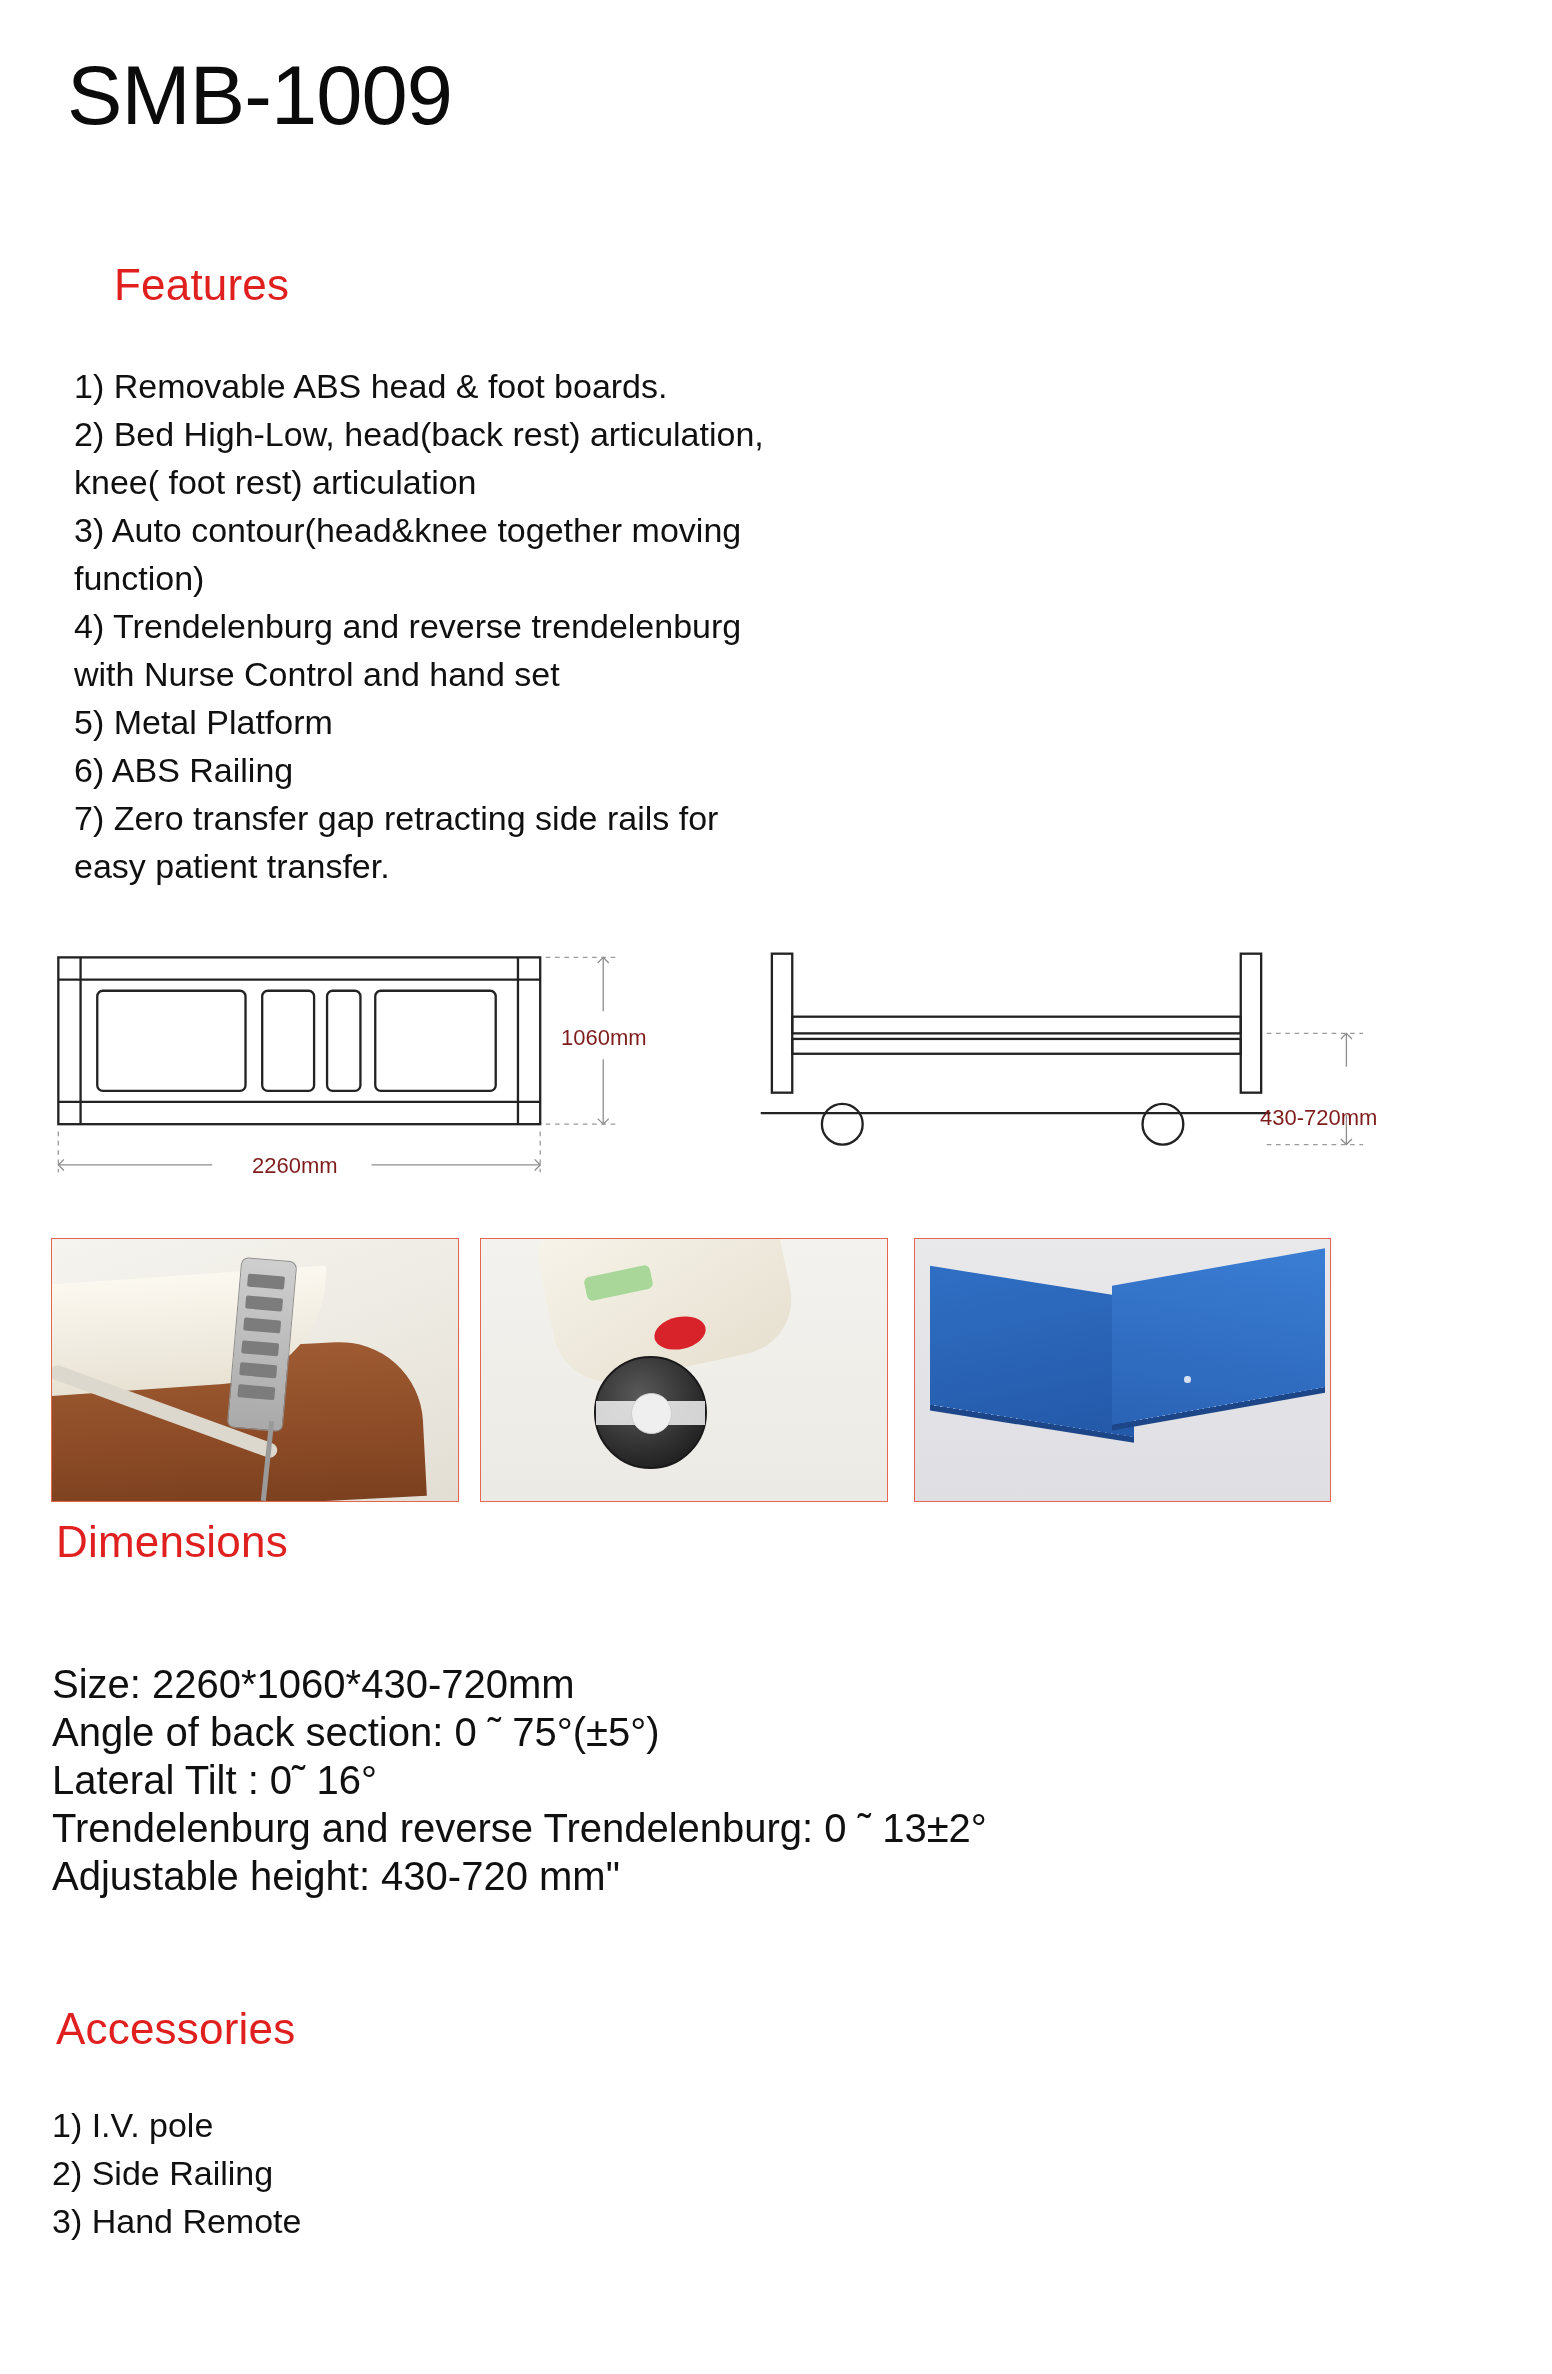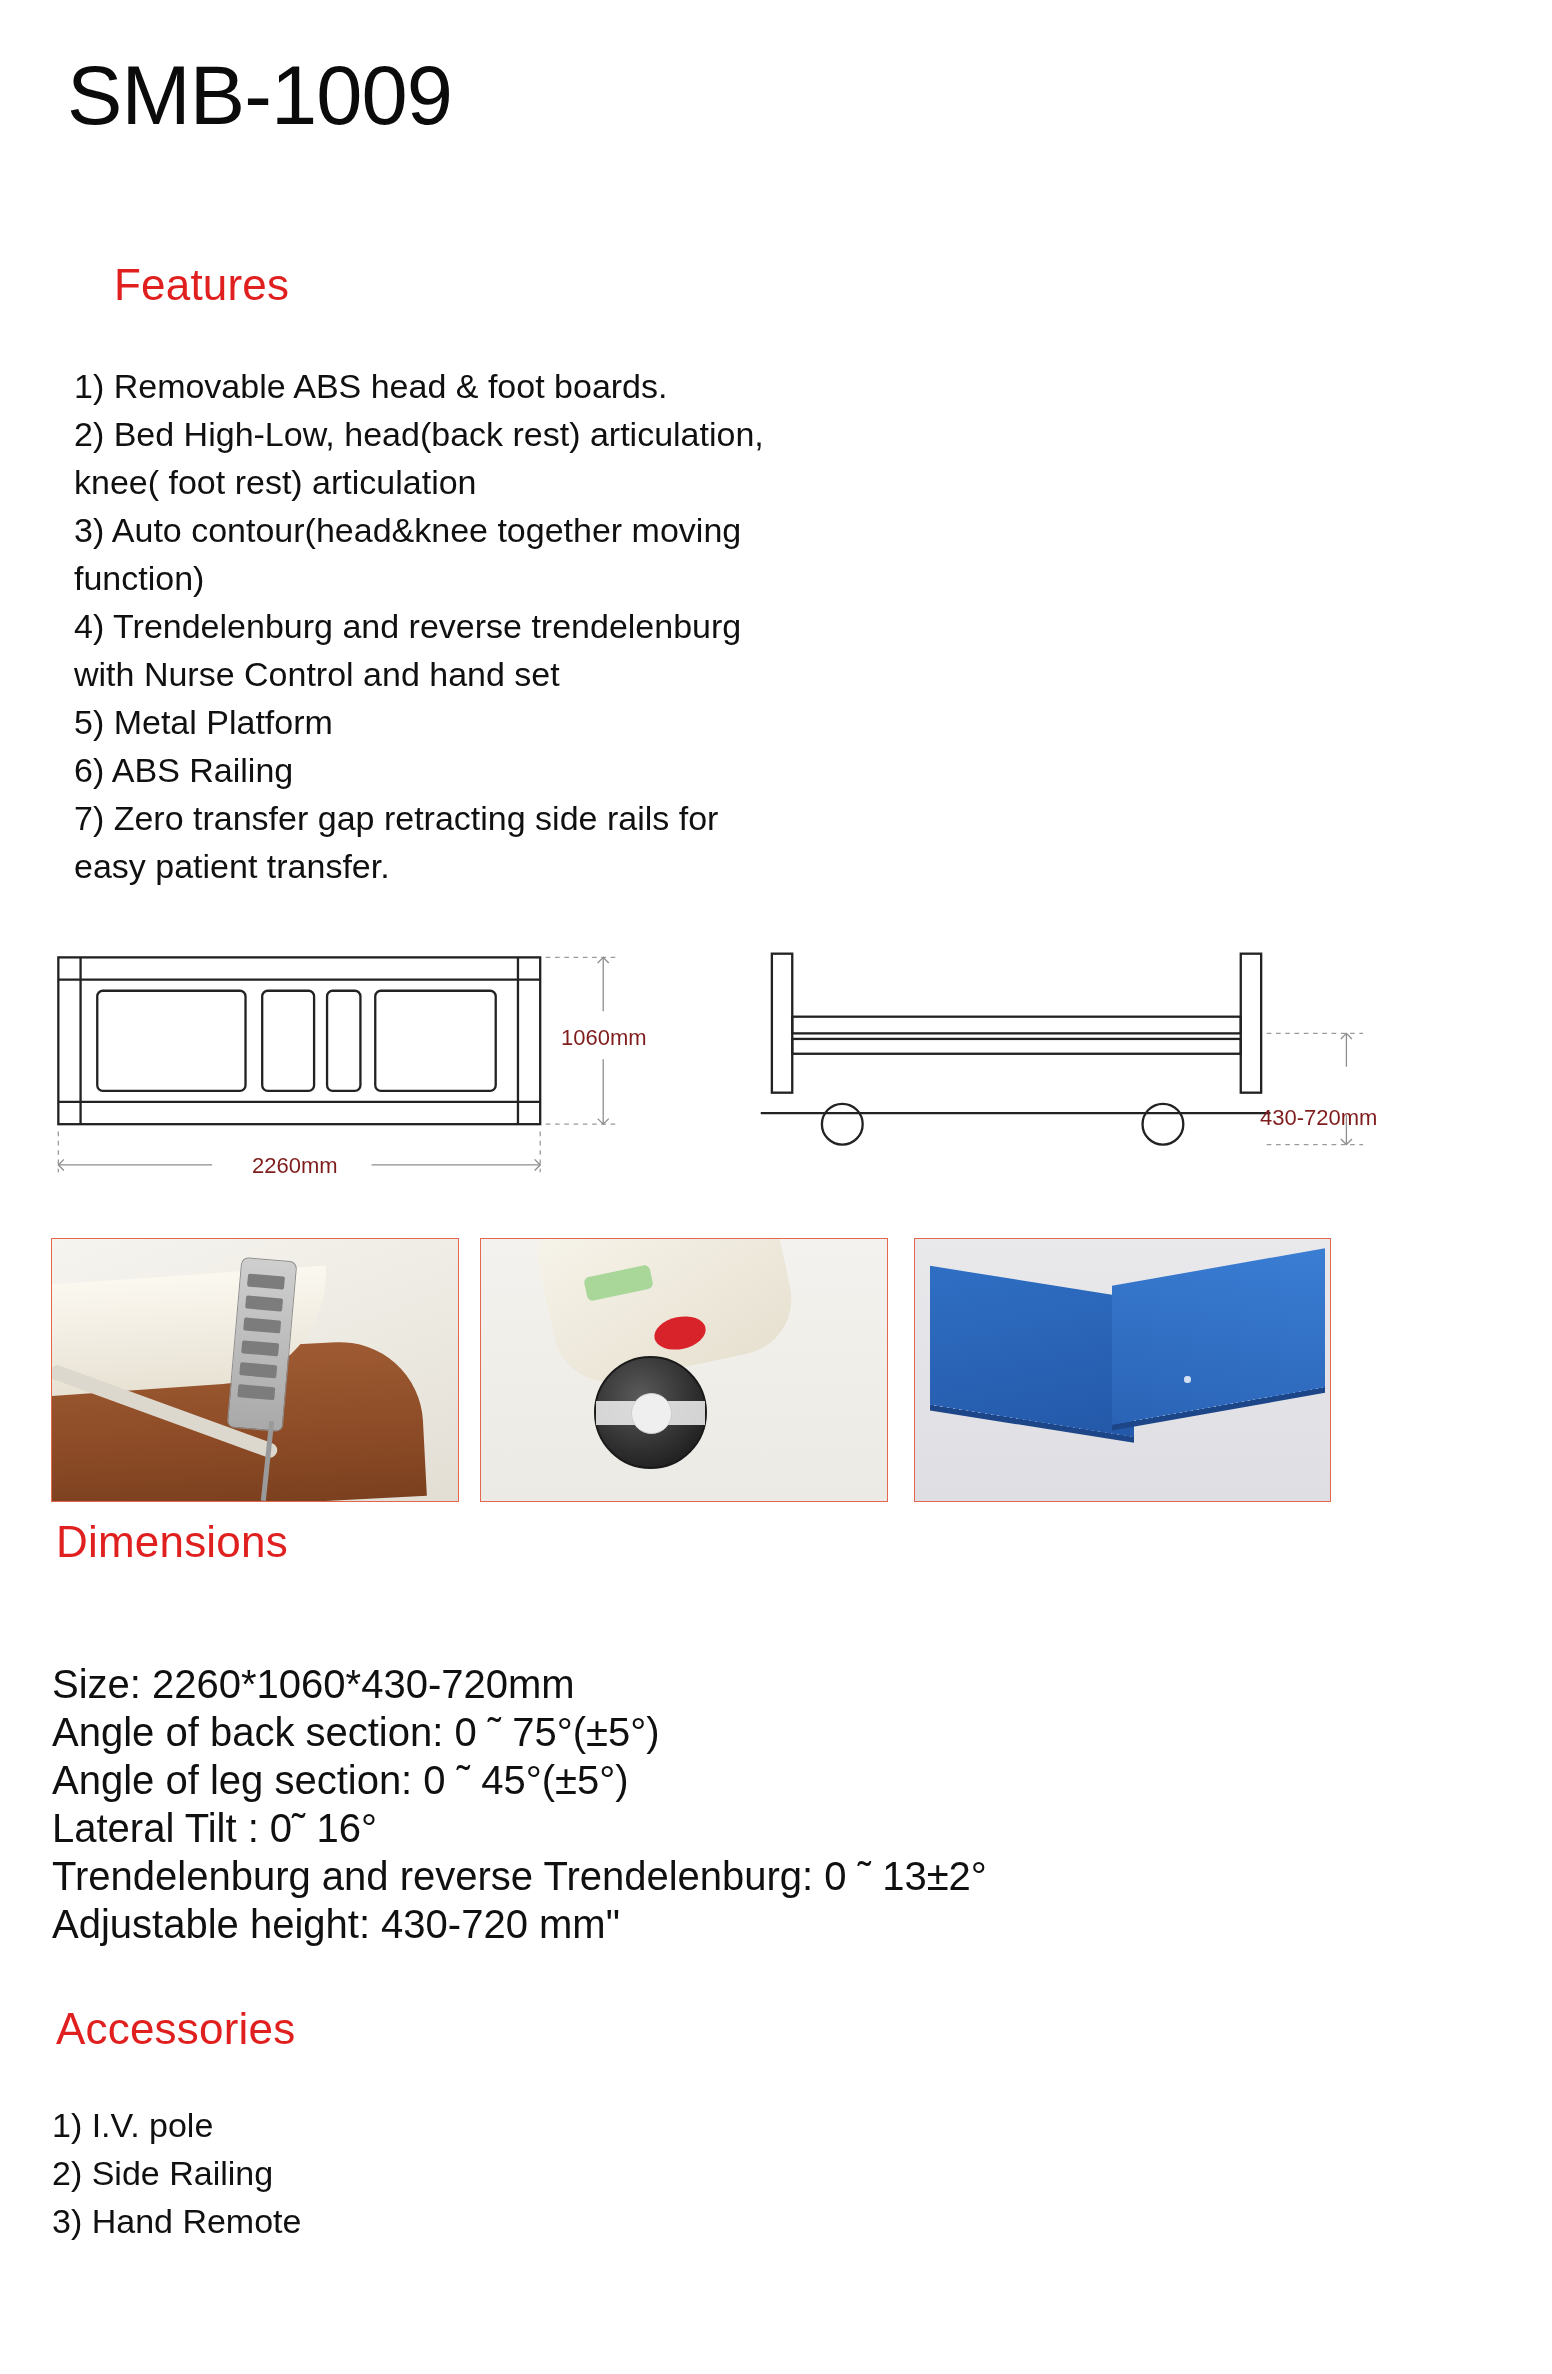--- a/index.html
+++ b/index.html
@@ -359,21 +359,20 @@
       <div class="p3-right"></div>
       <div class="p3-dot"></div>
     </div>
 
   </div>
 
   <div class="section-heading" id="dimensions-heading">Dimensions</div>
   <div class="dimensions-list">
     <div class="li">Size: 2260*1060*430-720mm</div>
     <div class="li">Angle of back section: 0 ˜ 75°(±5°)</div>
-    <div class="li">Angle of leg section: 0 ˜ 45°(±5°)</div>
     <div class="li">Lateral Tilt : 0˜ 16°</div>
     <div class="li">Trendelenburg and reverse Trendelenburg: 0 ˜ 13±2°</div>
     <div class="li">Adjustable height: 430-720 mm"</div>
   </div>
 
   <div class="section-heading" id="accessories-heading">Accessories</div>
   <div class="accessories-list">
     <div class="li">1) I.V. pole</div>
     <div class="li">2) Side Railing</div>
     <div class="li">3) Hand Remote</div>

